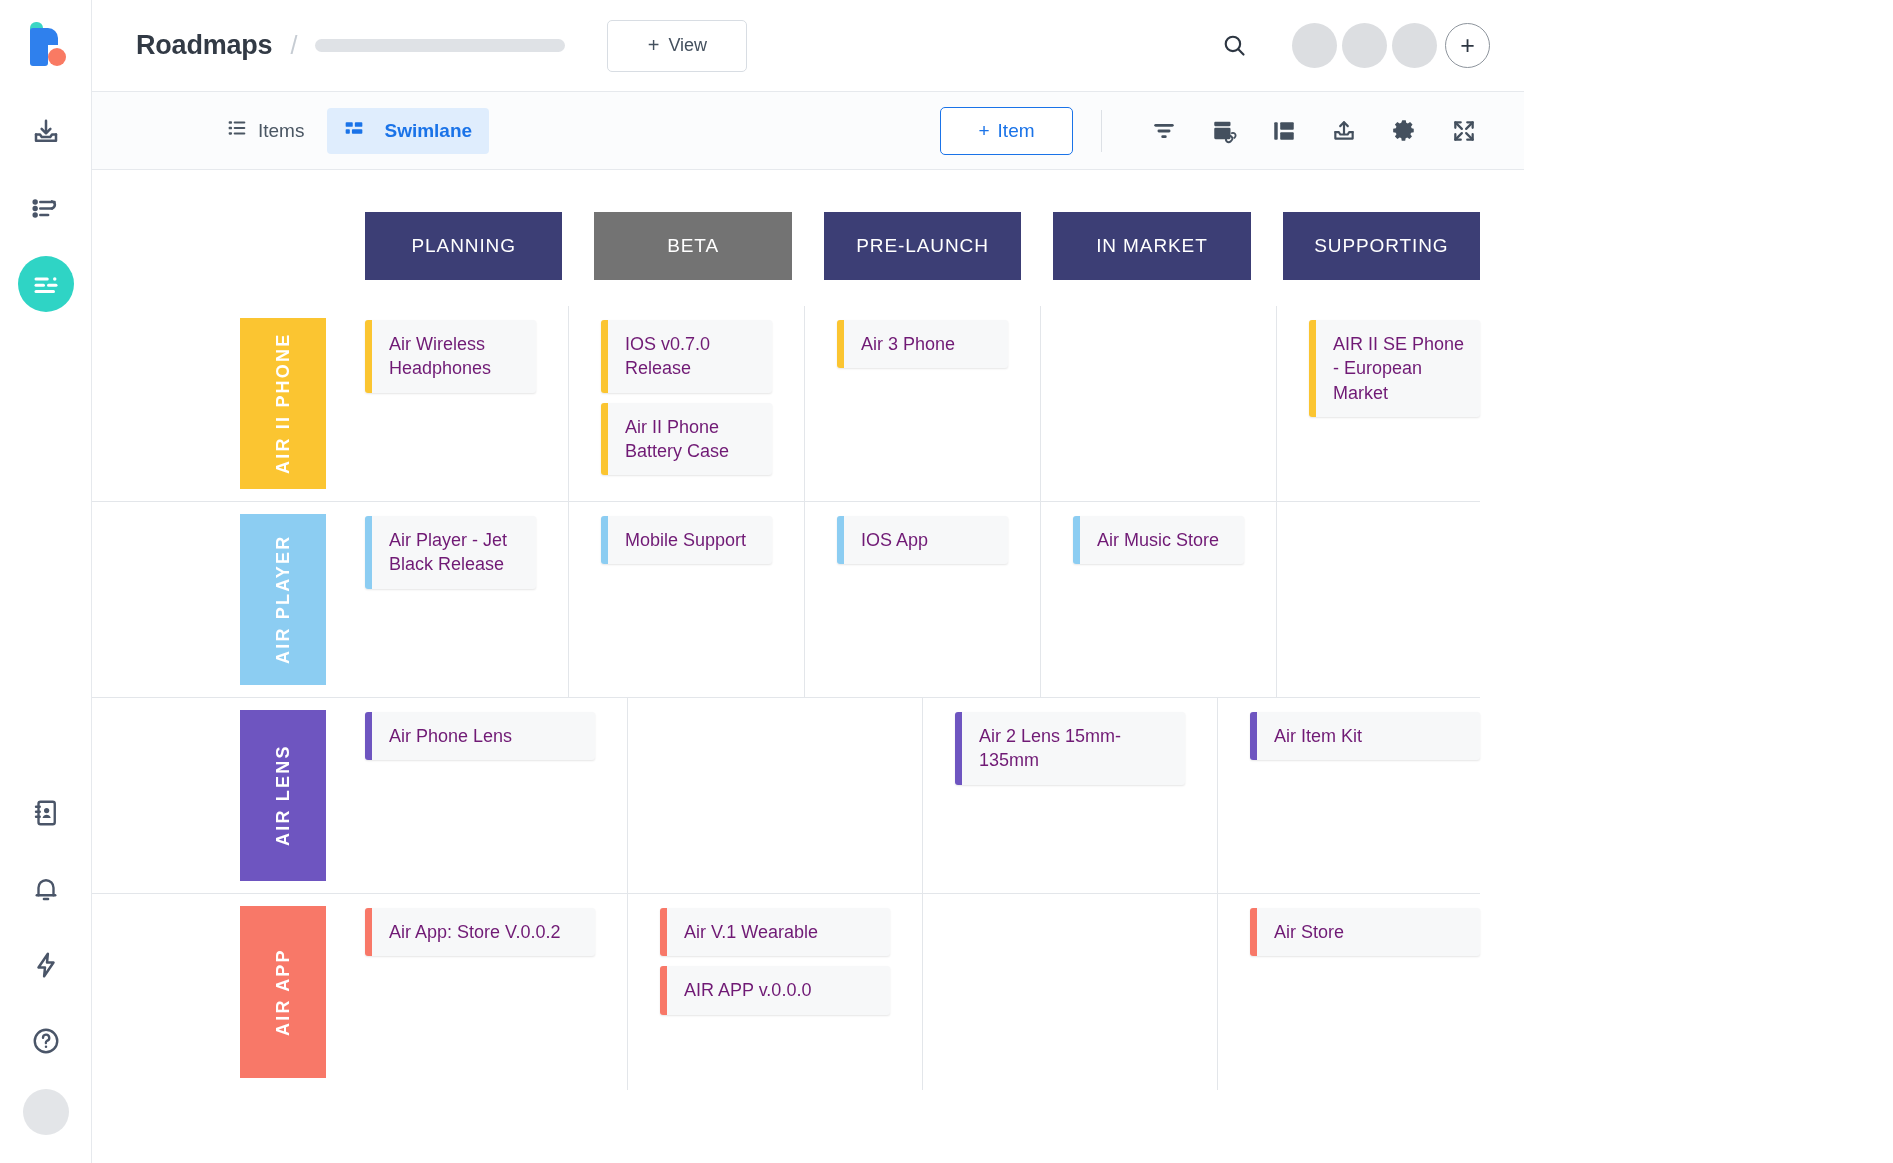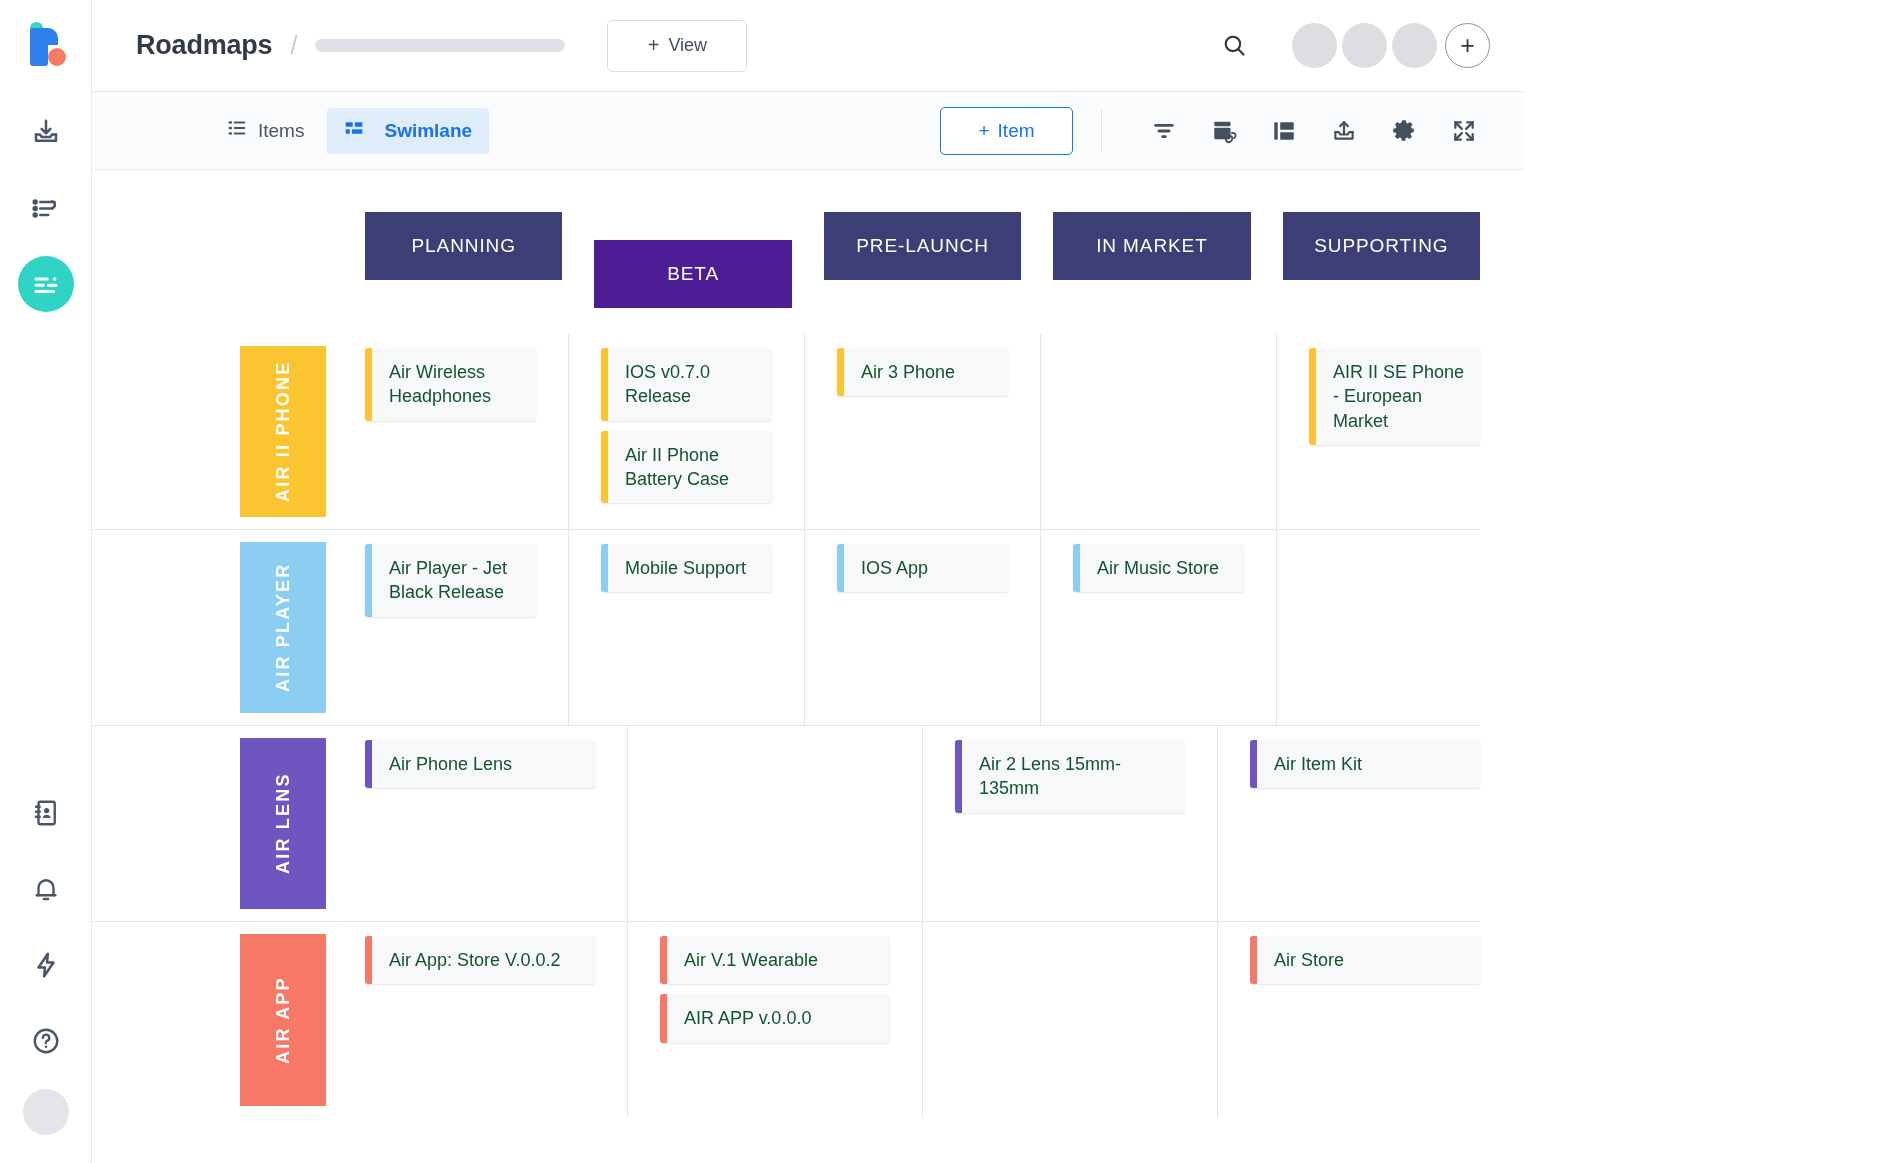--- a/index.html
+++ b/index.html
@@ -146,21 +146,21 @@
   .card {
     background:#f7f8f9;
     border-radius: 3px;
     box-shadow: 0 1px 2px rgba(0,0,0,0.10);
     display:flex; align-items:stretch;
     min-height: 46px;
   }
   .card-stripe { width:7px; min-width:7px; border-radius: 3px 0 0 3px; }
   .card-text {
     flex:1 1 auto; padding: 12px 14px 12px 17px;
-    font-size: 18px; color:#14532d; line-height:1.35;
+    font-size: 18px; color:#701a75; line-height:1.35;
     display:flex; align-items:center;
   }
 </style>
 </head>
 <body>
 
 <div class="app">
 
   <div class="rail">
     <div class="logo">
@@ -351,21 +351,21 @@
           </svg>
         </div>
       </div>
     </div>
 
     <div class="board">
       <div class="board-inner">
         <div class="hdr-row">
             <div class="hdr-spacer"></div>
             <div class="col-hdr" style="background: rgb(60, 62, 117);">PLANNING</div>
-            <div class="col-hdr" style="background: #4c1d95; margin-top: 28px;">BETA</div>
+            <div class="col-hdr" style="background: #737373;">BETA</div>
             <div class="col-hdr" style="background: rgb(60, 62, 117);">PRE-LAUNCH</div>
             <div class="col-hdr" style="background: rgb(60, 62, 117);">IN MARKET</div>
             <div class="col-hdr" style="background: rgb(60, 62, 117);">SUPPORTING</div>
           </div>
         <div id="lanes">
             <div class="lane" style="min-height: 196px;">
               <div class="lane-label-wrap">
                 <div class="lane-label" style="background: rgb(251, 197, 49);">AIR II PHONE</div>
               </div>
               <div class="lane-cols">

